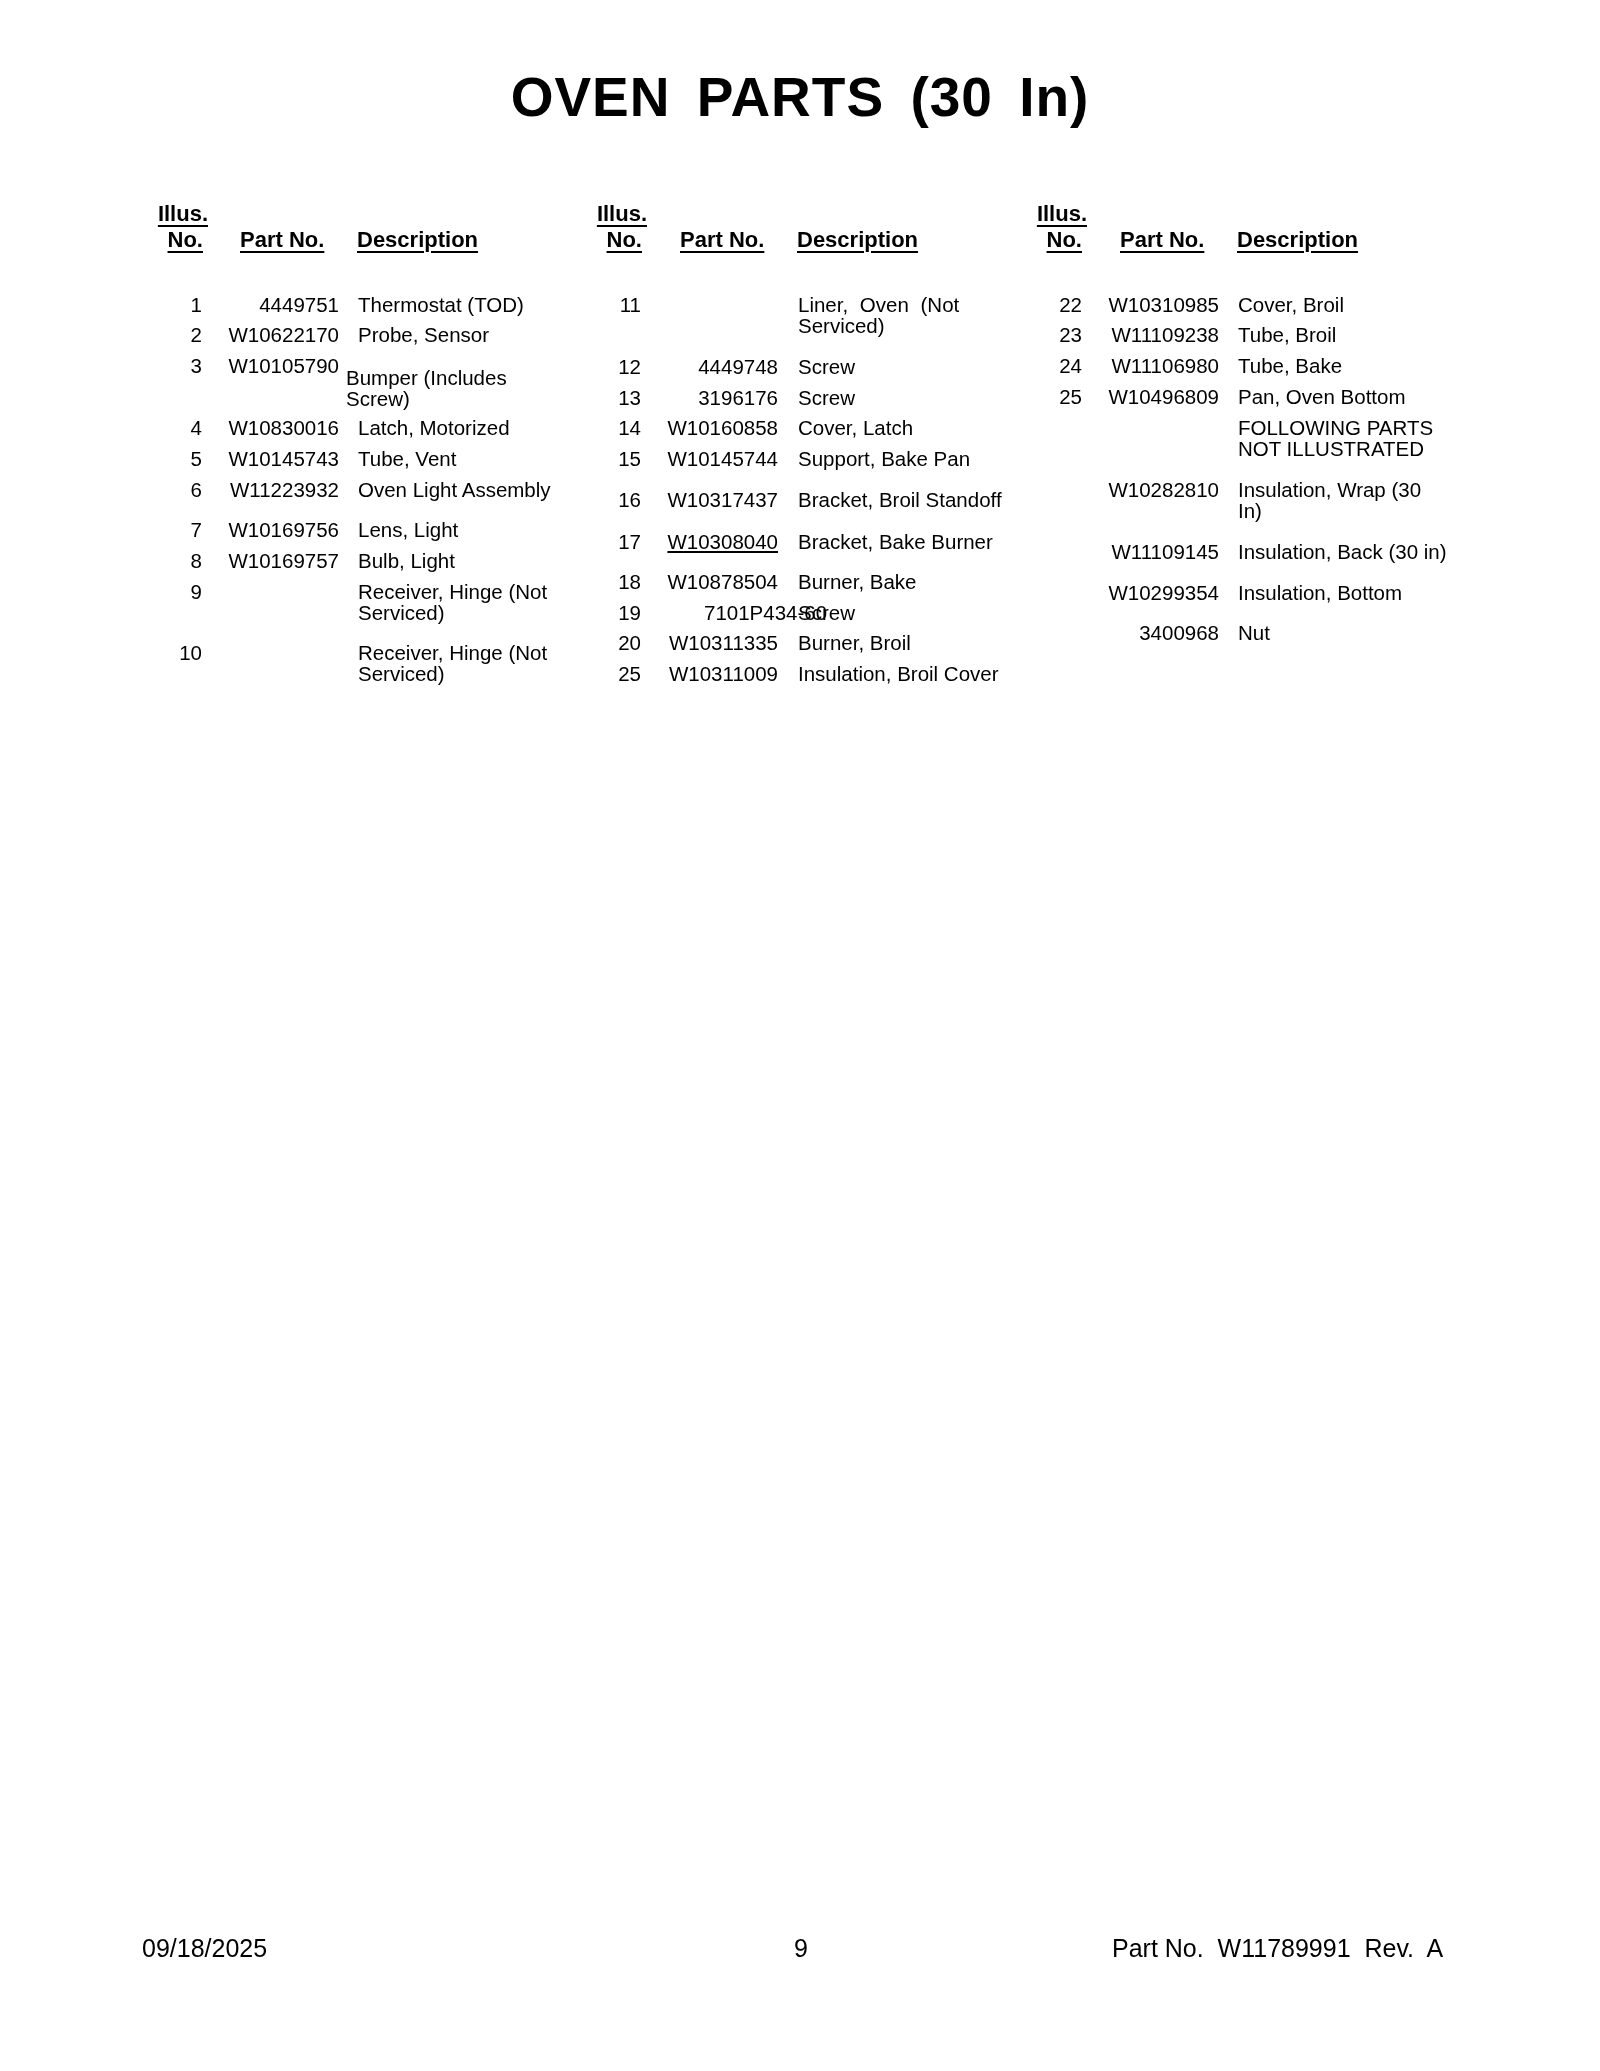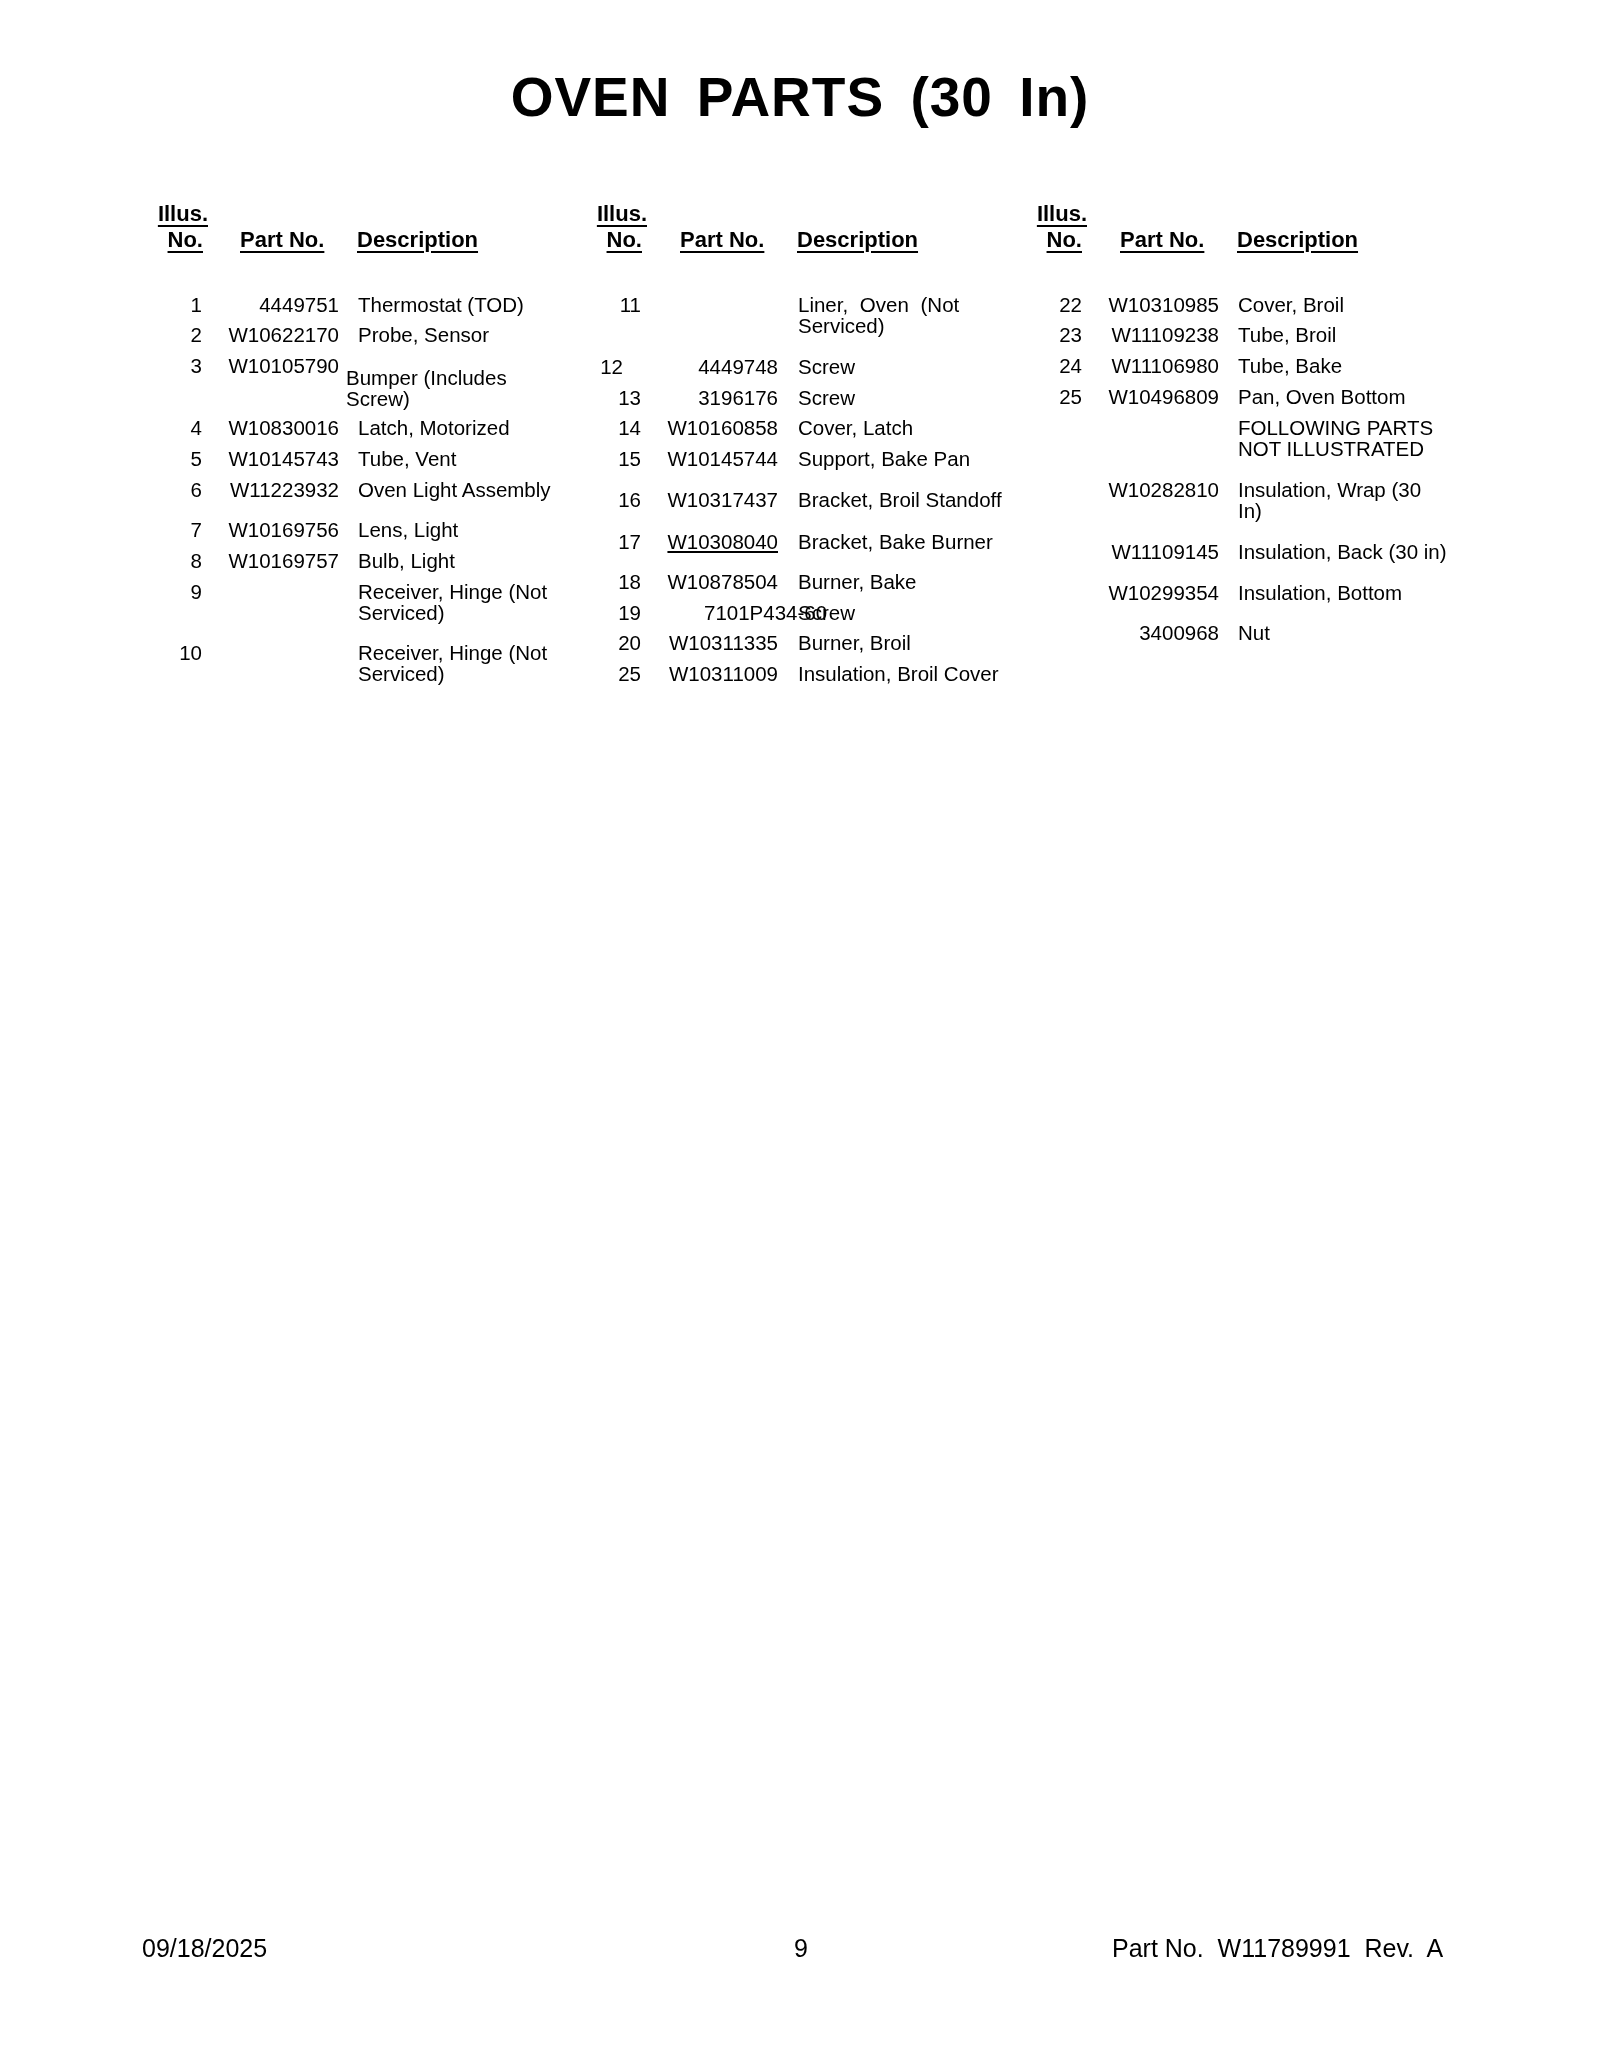--- a/index.html
+++ b/index.html
@@ -141,21 +141,21 @@
   </div>
 </div>
 
 <div>
   <div>
     <div class="cell num" style="left:591px; top:294px;">11</div>
     <div class="cell part" style="left:648px; top:294px;"></div>
     <div class="cell desc" style="left:798px; top:294px; width:170px; word-spacing:6px;">Liner, Oven (Not Serviced)</div>
   </div>
   <div>
-    <div class="cell num" style="left:573px; top:356px;">12</div>
+    <div class="cell num" style="left:591px; top:356px;">12</div>
     <div class="cell part" style="left:648px; top:356px;">4449748</div>
     <div class="cell desc" style="left:798px; top:356px;">Screw</div>
   </div>
   <div>
     <div class="cell num" style="left:591px; top:387px;">13</div>
     <div class="cell part" style="left:648px; top:387px;">3196176</div>
     <div class="cell desc" style="left:798px; top:387px;">Screw</div>
   </div>
   <div>
     <div class="cell num" style="left:591px; top:417px;">14</div>

